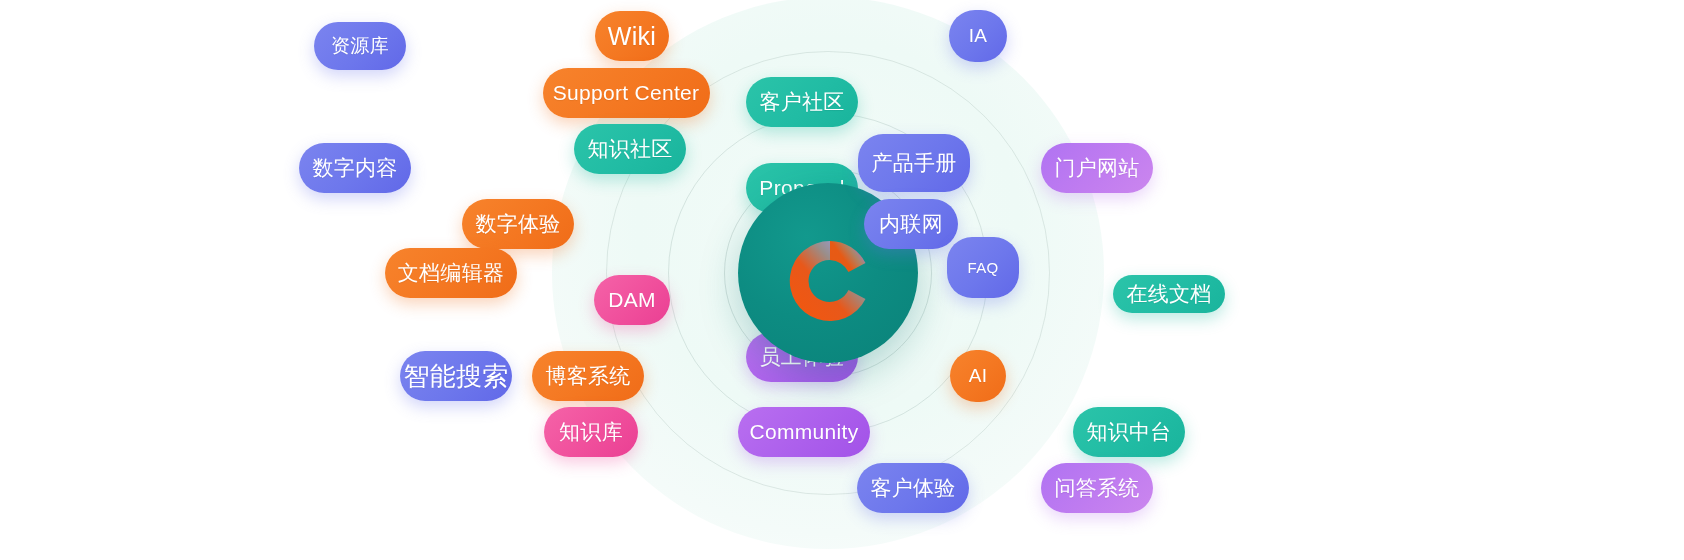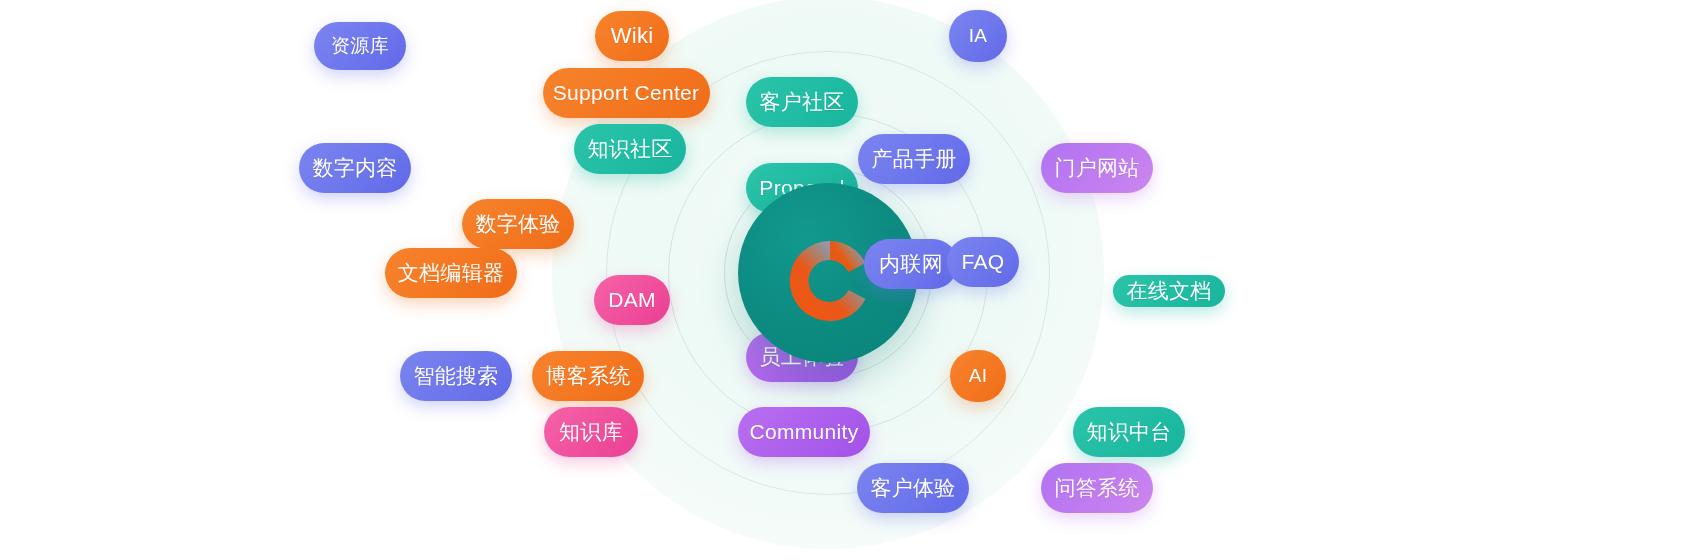--- a/index.html
+++ b/index.html
@@ -124,63 +124,63 @@
                A 21 21 0 1 1 48 27
                Z" fill="url(#ringGrad2)"></path>
       <path d="M 48 8 A 40 40 0 0 1 83.5 30 L 66.5 39 A 21 21 0 0 0 48 27 Z" fill="url(#ringGrad)" opacity="0.95"></path>
     </svg>
   </div>
 
   <div id="layer-over">
       <div class="pill c-indigo z-over" style="left: 314px; top: 22px; width: 92px; height: 48px; border-radius: 24px; font-size: 19px;">
         <span>资源库</span>
       </div>
-      <div class="pill c-orange z-over" style="left: 595px; top: 11px; width: 74px; height: 50px; border-radius: 25px; font-size: 22px;">
+      <div class="pill c-orange z-over" style="left: 595px; top: 11px; width: 74px; height: 50px; border-radius: 25px; font-size: 25px;">
         <span>Wiki</span>
       </div>
       <div class="pill c-indigo z-over" style="left: 949px; top: 10px; width: 58px; height: 52px; border-radius: 26px; font-size: 19px;">
         <span>IA</span>
       </div>
       <div class="pill c-orange z-over" style="left: 542.5px; top: 68px; width: 167px; height: 50px; border-radius: 25px; font-size: 21px;">
         <span>Support Center</span>
       </div>
       <div class="pill c-teal z-over" style="left: 746px; top: 77px; width: 112px; height: 50px; border-radius: 25px; font-size: 21px;">
         <span>客户社区</span>
       </div>
       <div class="pill c-teal z-over" style="left: 574px; top: 124px; width: 112px; height: 50px; border-radius: 25px; font-size: 21px;">
         <span>知识社区</span>
       </div>
-      <div class="pill c-indigo z-over" style="left: 858px; top: 134px; width: 112px; height: 50px; border-radius: 25px; font-size: 21px;">
+      <div class="pill c-indigo z-over" style="left: 858px; top: 134px; width: 112px; height: 58px; border-radius: 25px; font-size: 21px;">
         <span>产品手册</span>
       </div>
       <div class="pill c-indigo z-over" style="left: 299px; top: 143px; width: 112px; height: 50px; border-radius: 25px; font-size: 21px;">
         <span>数字内容</span>
       </div>
       <div class="pill c-violet z-over" style="left: 1041px; top: 143px; width: 112px; height: 50px; border-radius: 25px; font-size: 21px;">
         <span>门户网站</span>
       </div>
       <div class="pill c-orange z-over" style="left: 462px; top: 199px; width: 112px; height: 50px; border-radius: 25px; font-size: 21px;">
         <span>数字体验</span>
       </div>
-      <div class="pill c-indigo z-over" style="left: 864px; top: 199px; width: 94px; height: 50px; border-radius: 25px; font-size: 21px; margin-top: 40px;">
+      <div class="pill c-indigo z-over" style="left: 864px; top: 199px; width: 94px; height: 50px; border-radius: 25px; font-size: 21px;">
         <span>内联网</span>
       </div>
-      <div class="pill c-indigo z-over" style="left: 947px; top: 237px; width: 72px; height: 50px; border-radius: 25px; font-size: 21px;">
+      <div class="pill c-indigo z-over" style="left: 947px; top: 237px; width: 72px; height: 61px; border-radius: 25px; font-size: 15px;">
         <span>FAQ</span>
       </div>
       <div class="pill c-orange z-over" style="left: 385px; top: 248px; width: 132px; height: 50px; border-radius: 25px; font-size: 21px;">
         <span>文档编辑器</span>
       </div>
       <div class="pill c-pink z-over" style="left: 594px; top: 275px; width: 76px; height: 50px; border-radius: 25px; font-size: 21px;">
         <span>DAM</span>
       </div>
-      <div class="pill c-teal z-over" style="left: 1113px; top: 275px; width: 112px; height: 32px; border-radius: 25px; font-size: 21px;">
+      <div class="pill c-teal z-over" style="left: 1113px; top: 275px; width: 112px; height: 38px; border-radius: 25px; font-size: 21px;">
         <span>在线文档</span>
       </div>
-      <div class="pill c-indigo z-over" style="left: 400px; top: 351px; width: 112px; height: 50px; border-radius: 25px; font-size: 21px;">
+      <div class="pill c-indigo z-over" style="left: 400px; top: 351px; width: 112px; height: 50px; border-radius: 25px; font-size: 26px;">
         <span>智能搜索</span>
       </div>
       <div class="pill c-orange z-over" style="left: 532px; top: 351px; width: 112px; height: 50px; border-radius: 25px; font-size: 21px; text-align: center;">
         <span>博客系统</span>
       </div>
       <div class="pill c-orange z-over" style="left: 950px; top: 350px; width: 56px; height: 52px; border-radius: 26px; font-size: 19px;">
         <span>AI</span>
       </div>
       <div class="pill c-pink z-over" style="left: 544px; top: 407px; width: 94px; height: 50px; border-radius: 25px; font-size: 21px;">
         <span>知识库</span>

